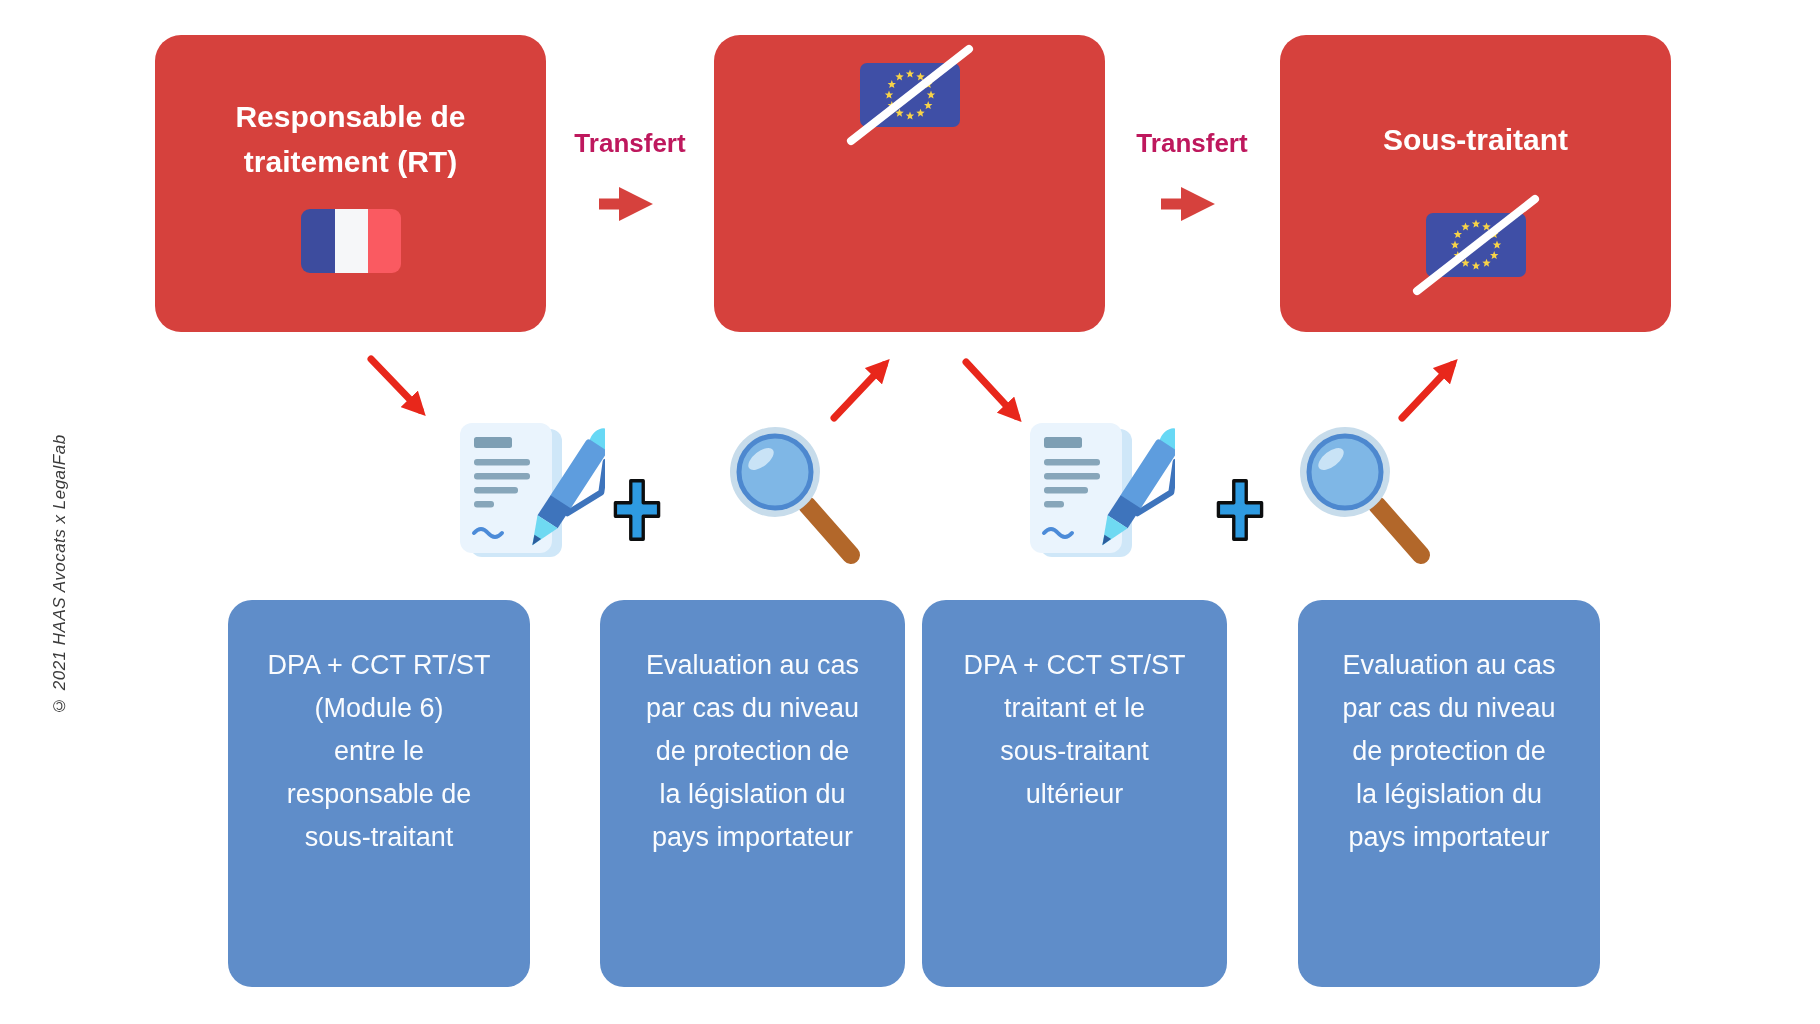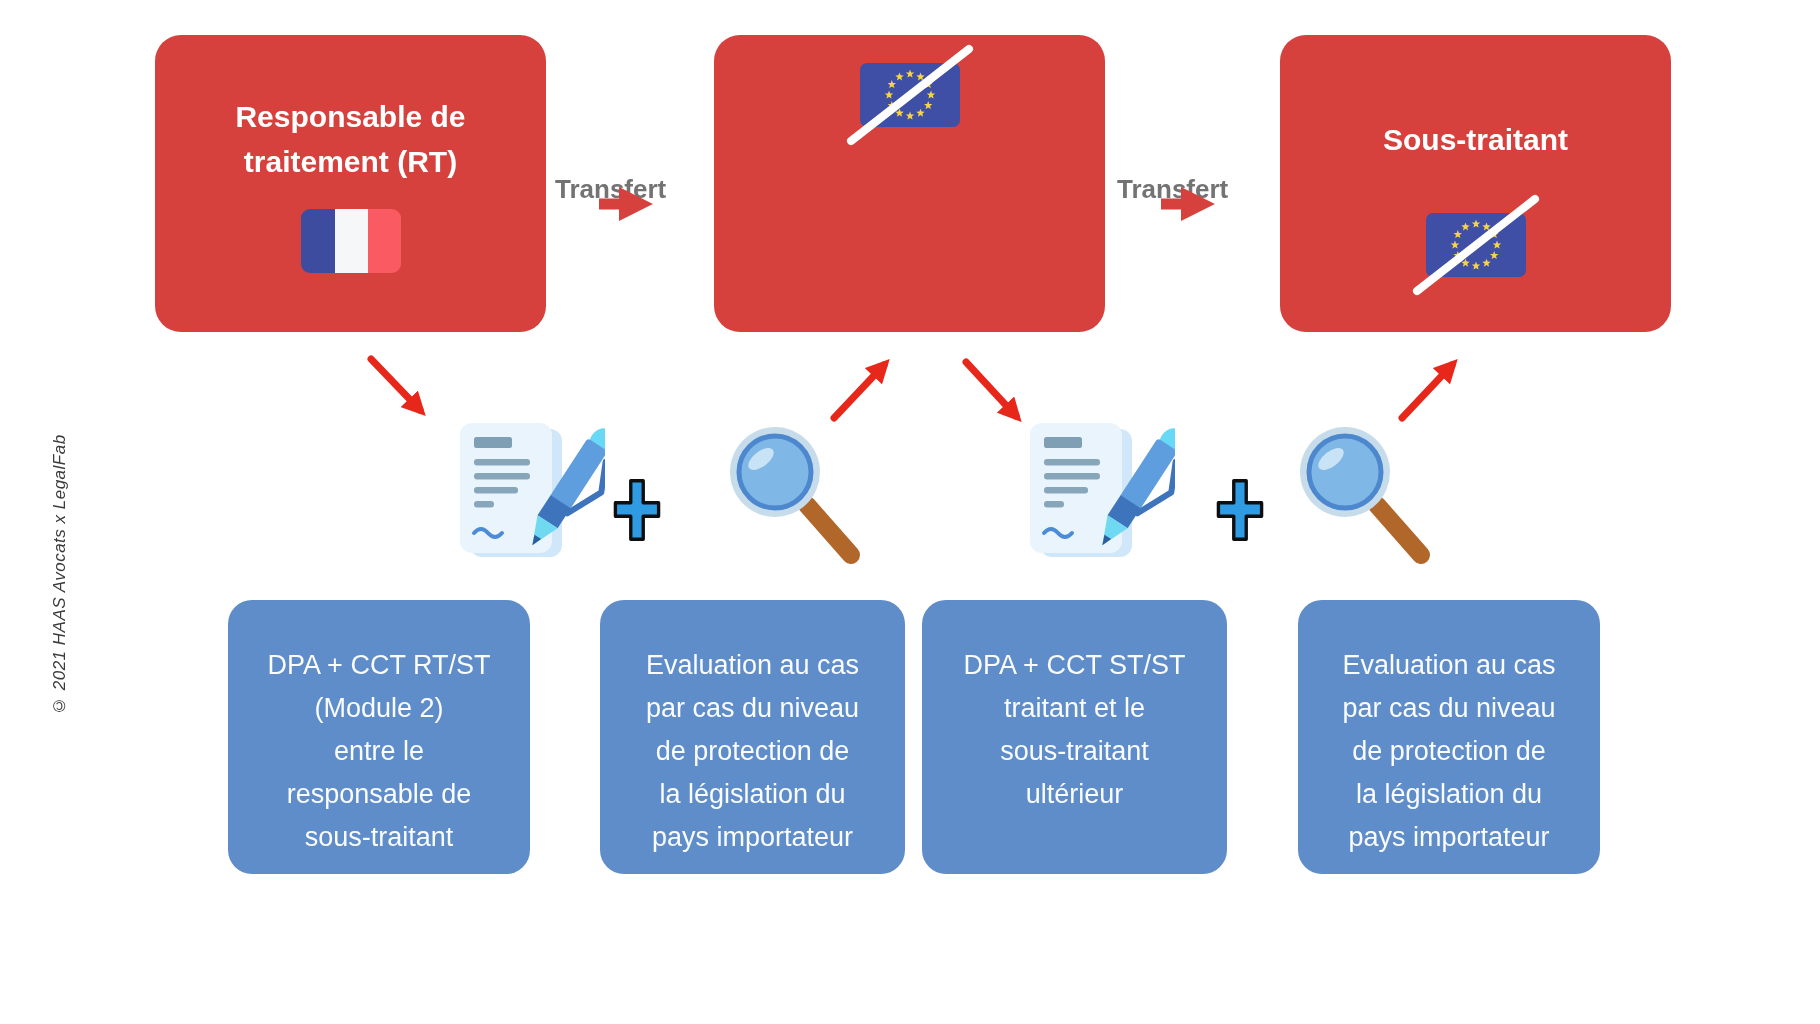--- a/index.html
+++ b/index.html
@@ -14,34 +14,34 @@
   
   .red-box{position:absolute;top:35px;width:391px;height:297px;background:#D6413D;border-radius:26px;
            display:flex;flex-direction:column;align-items:center;}
   .rb1{left:155px}.rb2{left:714px}.rb3{left:1280px}
   .red-title{margin-top:58px;height:92px;display:flex;flex-direction:column;justify-content:center;
              text-align:center;color:#ffffff;font-weight:bold;font-size:30px;line-height:45px;}
   .flag-fr{margin-top:24px;}
   .flag-eu{margin-top:8px;}
 
   
-  .transfer-label{position:absolute;top:128px;width:150px;
-                  font-size:26px;font-weight:bold;color:#737373;margin-top:46px;}
+  .transfer-label{position:absolute;top:128px;width:150px;text-align:center;
+                  font-size:26px;font-weight:bold;color:#be185d;}
   .tl1{left:555px}.tl2{left:1117px}
   .h-arrow{position:absolute;top:184px;}
   .ha1{left:594px}.ha2{left:1156px}
 
   
   .d-arrow{position:absolute;}
 
   
   .mid-icon{position:absolute;}
 
   
-  .blue-box{position:absolute;top:600px;height:274px;background:#5F8DC9;border-radius:24px;
+  .blue-box{position:absolute;top:600px;height:387px;background:#5F8DC9;border-radius:24px;
             box-sizing:border-box;padding-top:44px;text-align:center;color:#FAFCFE;
             font-size:27px;line-height:43px;}
   .bb1{left:228px;width:302px}.bb2{left:600px;width:305px}
   .bb3{left:922px;width:305px}.bb4{left:1298px;width:302px}
 </style>
 </head>
 <body>
 
 <div class="canvas">
 
@@ -198,21 +198,21 @@
 
   <svg class="mid-icon" style="left:1275px;top:405px" width="160" height="165" viewBox="0 0 160 165">
     <line x1="102" y1="100" x2="146" y2="150" stroke="#B2672A" stroke-width="18" stroke-linecap="round"></line>
     <circle cx="70" cy="67" r="45" fill="#C7DCEB"></circle>
     <circle cx="70" cy="67" r="36" fill="#7FB7E6" stroke="#4D88CF" stroke-width="5"></circle>
     <ellipse cx="56" cy="54" rx="15" ry="7.5" transform="rotate(-38 56 54)" fill="#C9E3F6"></ellipse>
   </svg>
 
   <div class="blue-box bb1">
     <div>DPA + CCT RT/ST</div>
-    <div>(Module 2)</div>
+    <div>(Module 6)</div>
     <div>entre le</div>
     <div>responsable de</div>
     <div>sous-traitant</div>
   </div>
 
   <div class="blue-box bb2">
     <div>Evaluation au cas</div>
     <div>par cas du niveau</div>
     <div>de protection de</div>
     <div>la législation du</div>

